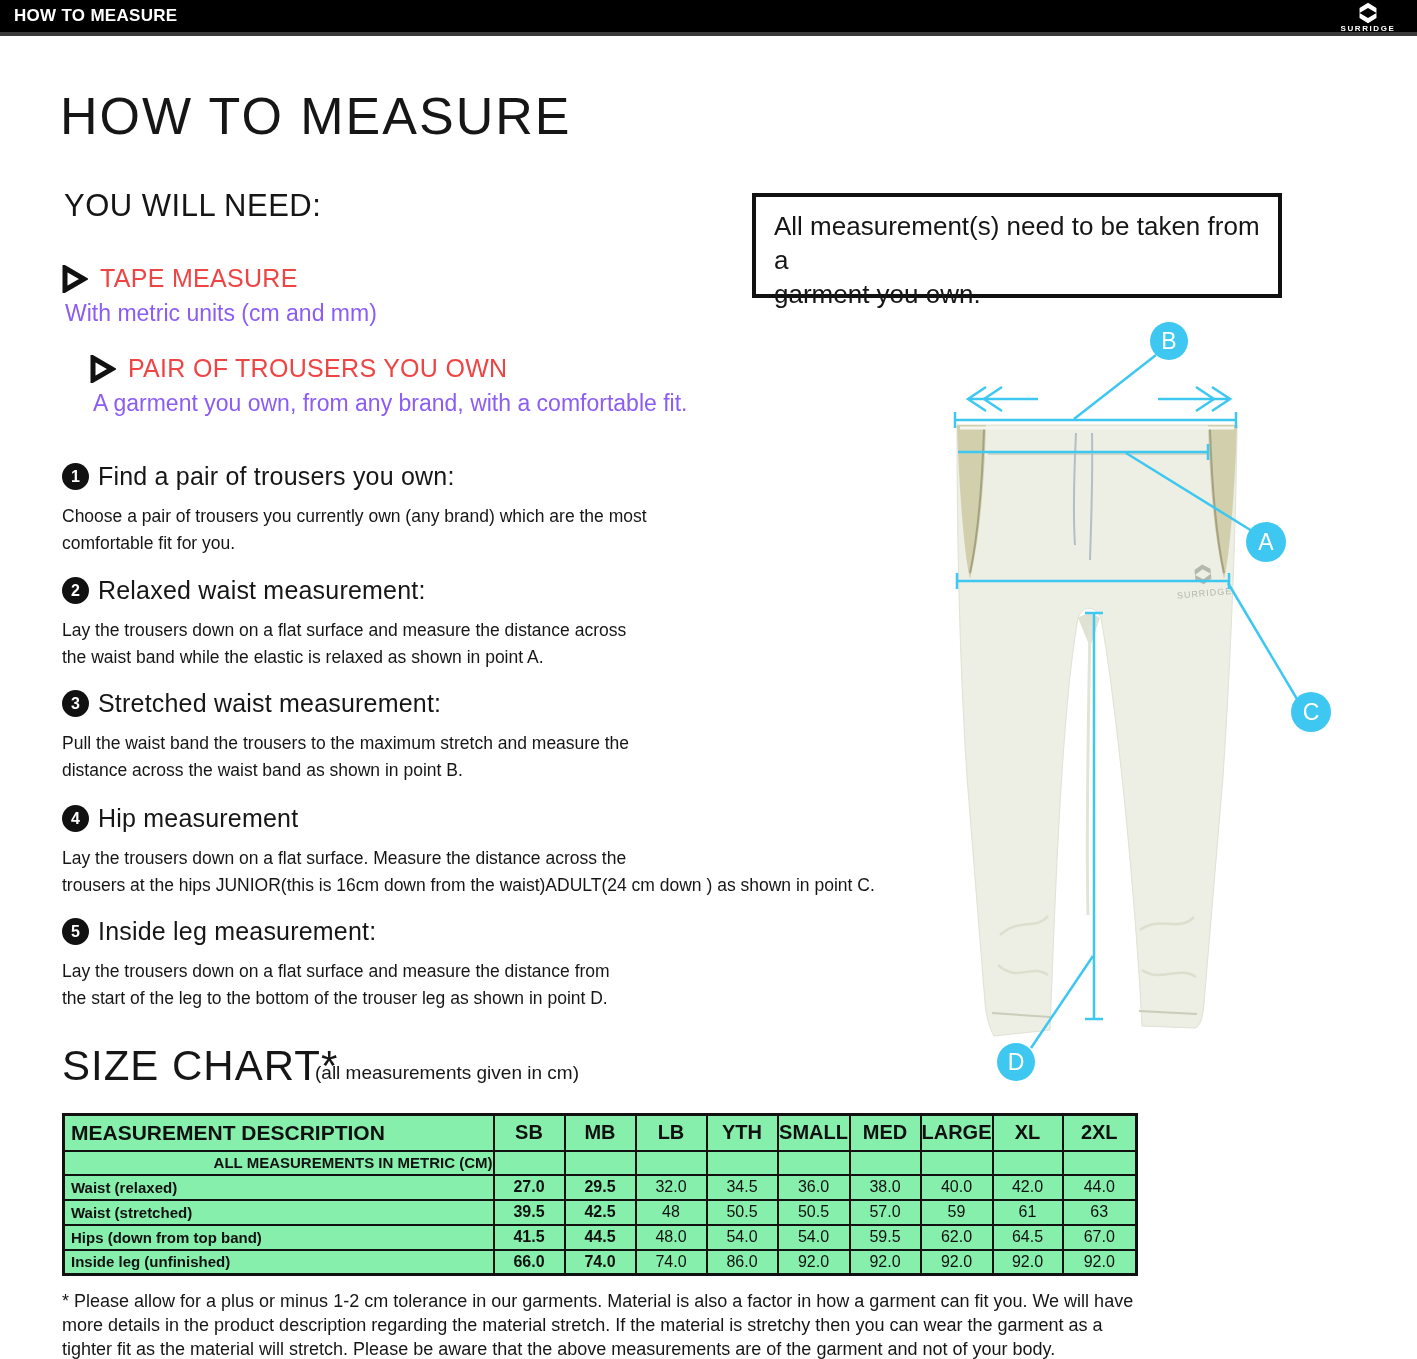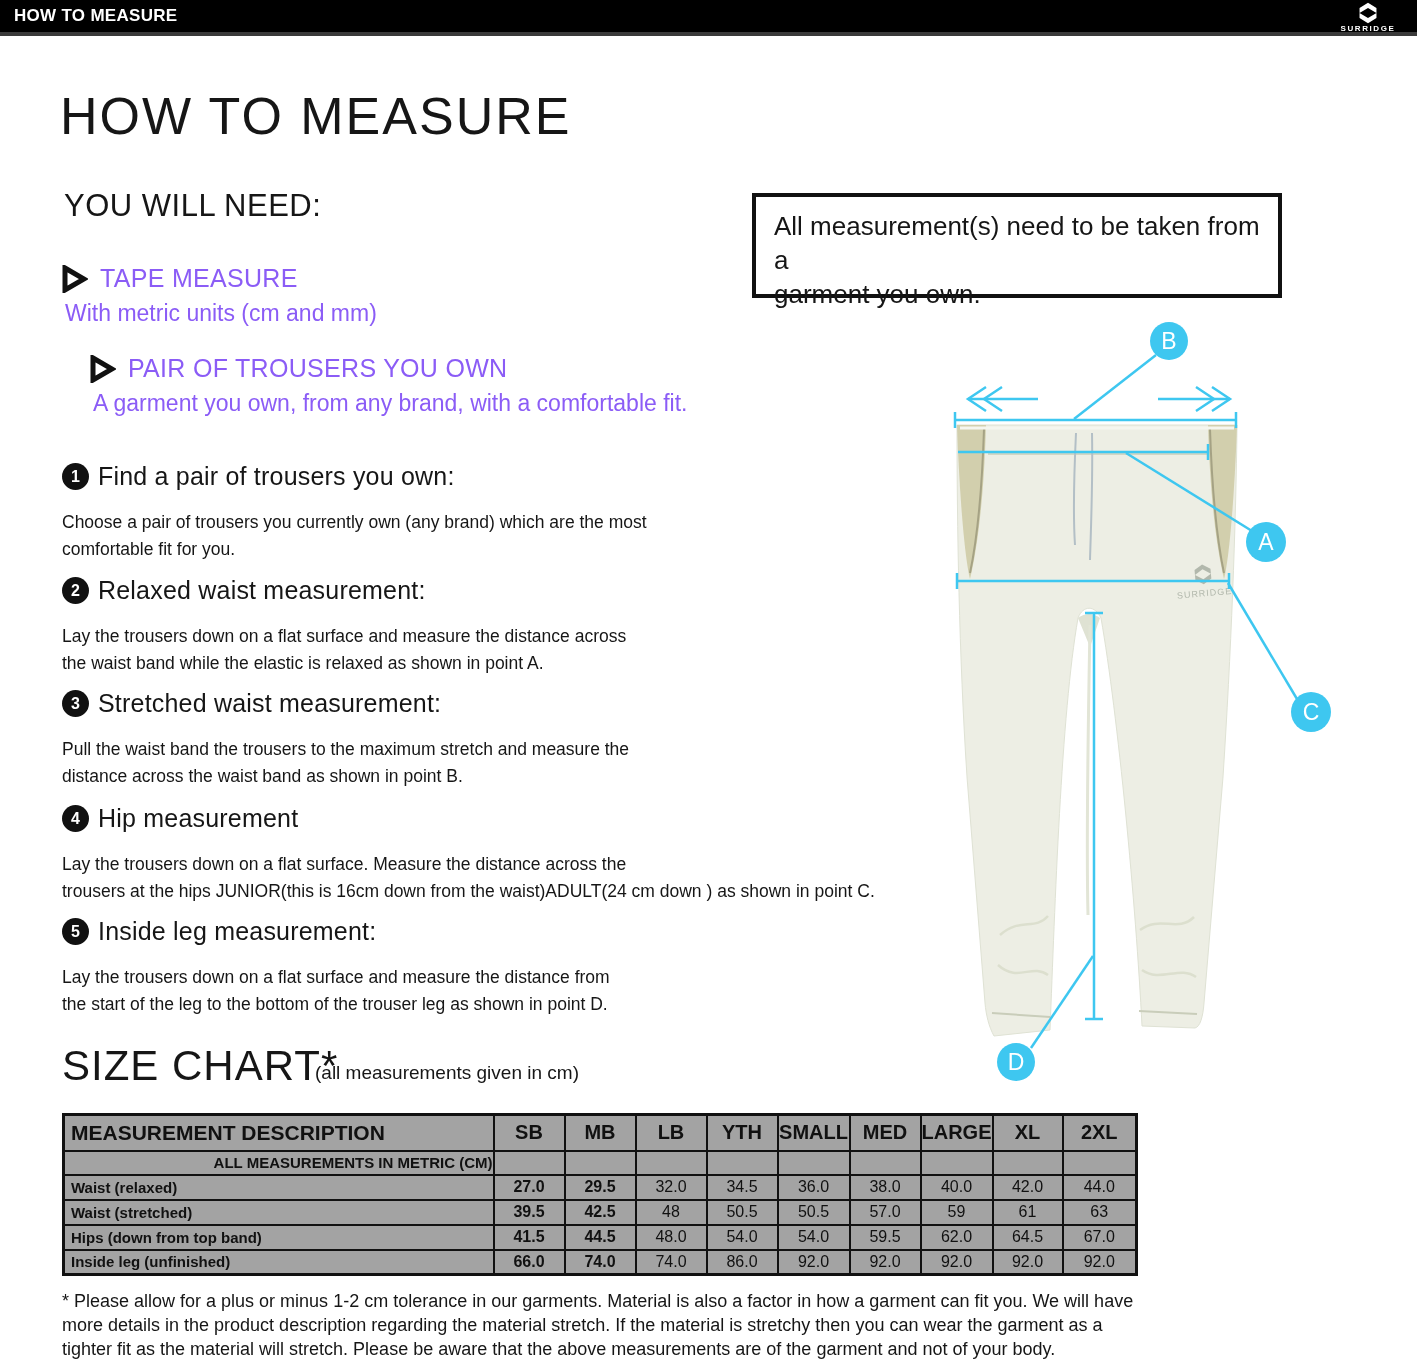--- a/index.html
+++ b/index.html
@@ -33,49 +33,49 @@
     position: absolute; left: 60px; top: 86px;
     font-size: 52px; font-weight: 400; letter-spacing: 2px; color: #161616;
   }
   .h2 {
     position: absolute; left: 64px; top: 188px;
     font-size: 31px; font-weight: 400; letter-spacing: .5px; color: #161616;
   }
 
   .need-item { position: absolute; left: 62px; }
   .need-item .row { display: flex; align-items: center; gap: 12px; }
-  .need-label { font-size: 25px; letter-spacing: .3px; color: #8b5cf6; }
+  .need-label { font-size: 25px; letter-spacing: .3px; color: #ef4444; }
   .need-desc  { font-size: 23px; color: #8b5cf6; margin-top: 7px; margin-left: 3px; }
 
   .notebox {
     position: absolute; left: 752px; top: 193px; width: 530px; height: 105px;
     border: 4px solid #111; padding: 13px 18px;
     font-size: 26px; line-height: 1.3; color: #161616; white-space: pre-line;
   }
 
   .step { position: absolute; left: 62px; width: 900px; }
   .step-head { display: flex; align-items: center; gap: 9px; }
   .step-num {
     width: 27px; height: 27px; border-radius: 50%; background: #111; color: #fff;
     font-size: 16px; font-weight: 700; display: flex; align-items: center; justify-content: center;
     flex: 0 0 27px;
   }
   .step-title { font-size: 25px; letter-spacing: .2px; color: #161616; }
   .step-body {
-    margin-top: 18px; font-size: 17.5px; line-height: 1.55; color: #161616;
+    margin-top: 12px; font-size: 17.5px; line-height: 1.55; color: #161616;
     white-space: pre-line;
   }
 
   .size-chart-h { position: absolute; left: 62px; top: 1042px; font-size: 42px; font-weight: 400; letter-spacing: 1px; color: #161616; }
   .size-chart-sub { position: absolute; left: 315px; top: 1062px; font-size: 19px; color: #161616; }
 
   table.size {
     position: absolute; left: 62px; top: 1113px;
     border-collapse: collapse; table-layout: fixed; width: 1073px;
-    background: #a3a3a3;
+    background: #86efac;
   }
   table.size th, table.size td {
     border: 2px solid #111; font-size: 16px; color: #111;
     text-align: center; vertical-align: middle; overflow: hidden; white-space: nowrap;
   }
   table.size { border: 3px solid #111; }
   tr.head th { height: 36px; font-size: 20px; font-weight: 700; }
   tr.head th:first-child { text-align: left; padding-left: 6px; font-size: 21px; }
   tr.metric td { height: 24px; }
   tr.metric td:first-child { text-align: right; padding-left: 6px; font-weight: 700; font-size: 15px; }

